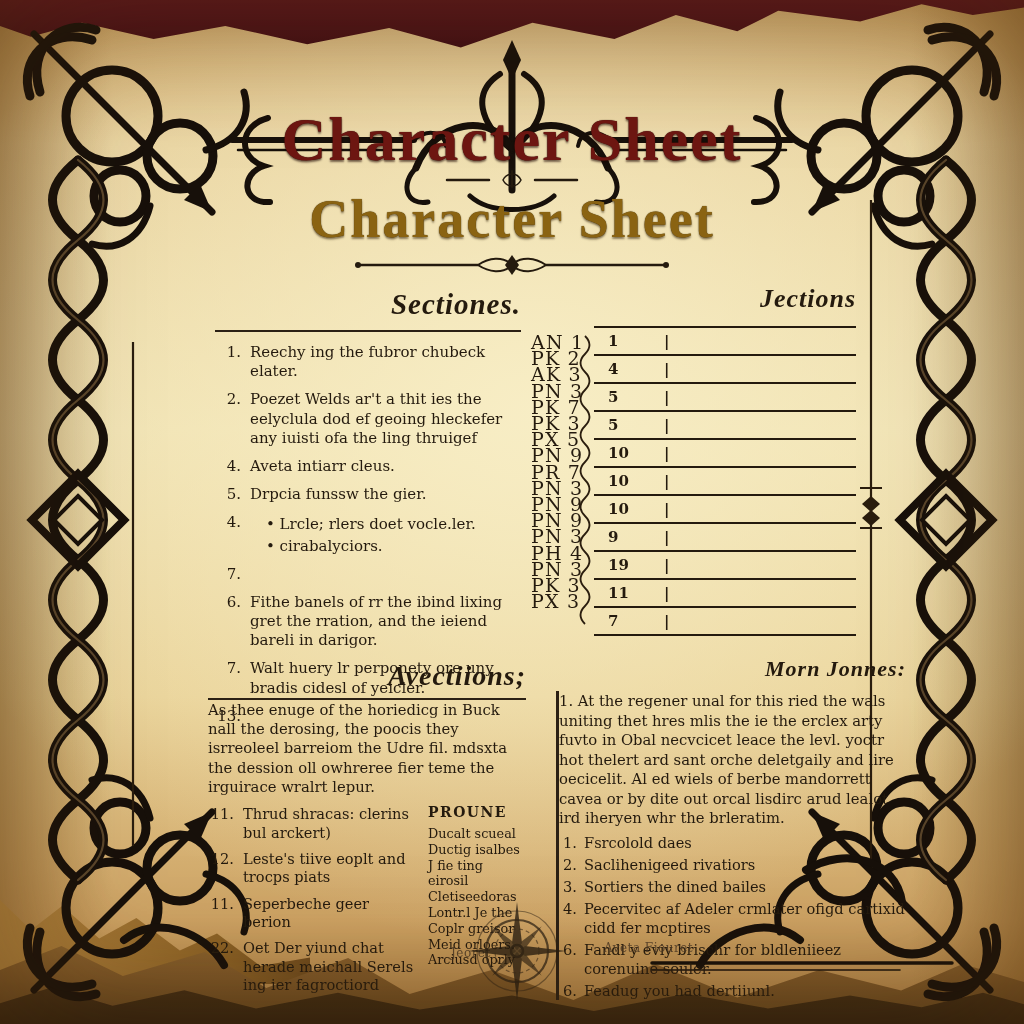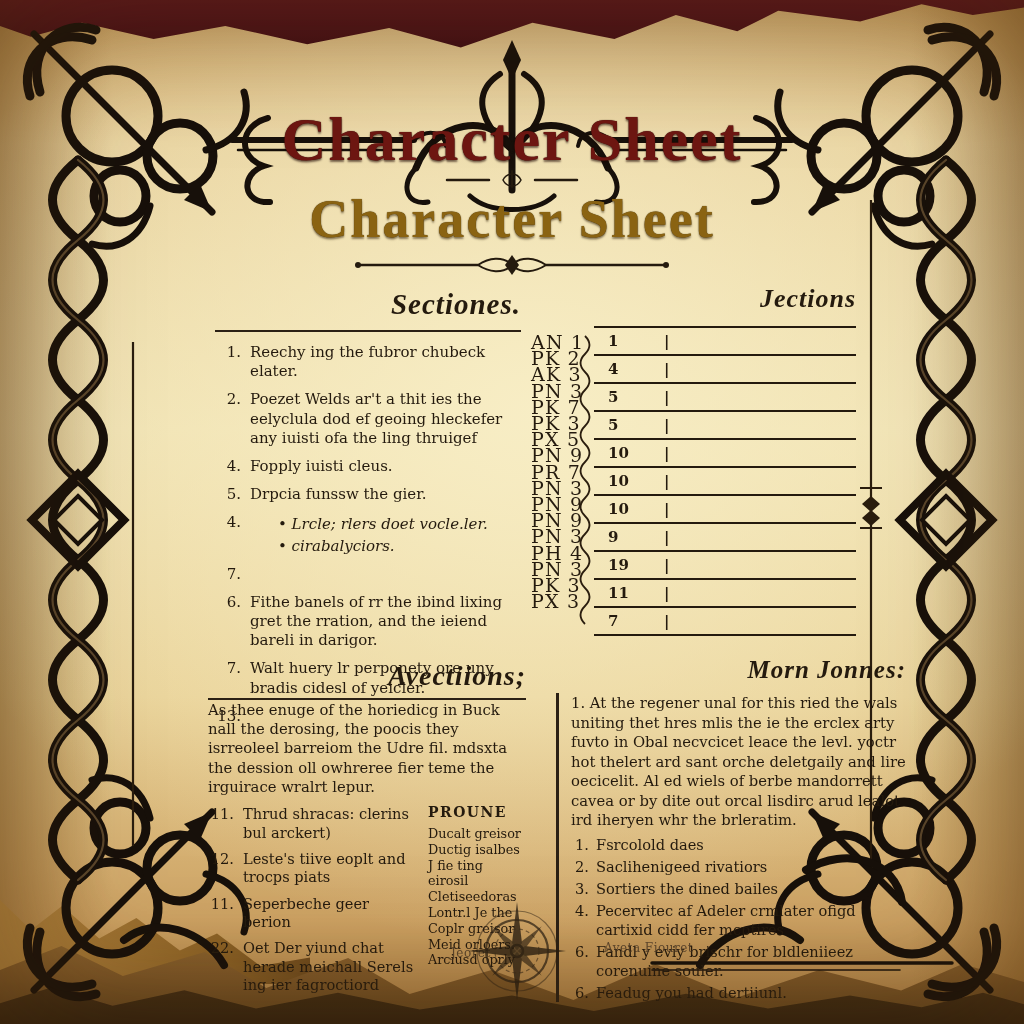--- a/index.html
+++ b/index.html
@@ -48,21 +48,21 @@
 
   
   .sec-left{position:absolute;left:215px;top:288px;width:306px;}
   .col-heading{font-family:"Liberation Serif",serif;font-style:italic;font-weight:700;
     font-size:29px;letter-spacing:1px;text-align:right;color:#241a0e;}
   .sec-left .col-heading{border-bottom:2px solid #2b2014;padding-bottom:9px;}
   .num-list{margin-top:11px;font-size:15px;line-height:1.28;}
   .item{display:flex;gap:9px;margin-bottom:9px;}
   .item .num{min-width:26px;text-align:right;font-weight:500;}
   .item .txt{flex:1;}
-  .sub-bullet{margin:2px 0 0 28px;font-style:italic;}
+  .sub-bullet{margin:2px 0 0 16px;}
 
   
   .stat-labels{position:absolute;left:531px;top:334px;width:54px;
     font-size:19px;line-height:16.2px;letter-spacing:1.2px;white-space:nowrap;}
 
   
   .jections{position:absolute;left:594px;top:284px;width:262px;}
   .jections .col-heading{font-size:26px;margin-bottom:12px;}
   .rows{border-bottom:2px solid #241a0e;}
   .trow{height:26px;border-top:2px solid #241a0e;display:flex;align-items:center;}
@@ -74,22 +74,22 @@
   .avections .col-heading{font-size:28px;border-bottom:2px solid #2b2014;padding-bottom:6px;}
   .avections .para{margin-top:0;font-size:14.8px;line-height:1.3;}
   .av-body{display:flex;margin-top:9px;gap:10px;}
   .av-list{flex:1;font-size:14.6px;line-height:1.26;}
   .av-list .item{margin-bottom:8px;}
   .proune{width:98px;font-size:12.8px;line-height:15.8px;}
   .proune-h{font-size:14px;letter-spacing:1.5px;margin-bottom:5px;font-weight:600;}
 
   
   .morn{position:absolute;left:556px;top:656px;width:350px;}
-  .morn .col-heading{font-size:25px;margin-bottom:9px;}
-  .morn-block{border-left:3px solid #2b2014;padding-left:12px;}
+  .morn .col-heading{font-size:22px;margin-bottom:9px;}
+  .morn-block{border-left:3px solid #2b2014;}
   .morn .para{font-size:14.8px;line-height:1.32;margin-bottom:6px;}
   .m-list{font-size:14.6px;line-height:1.3;}
   .m-item{display:flex;gap:7px;margin-bottom:3px;}
   .m-item .num{min-width:18px;text-align:right;}
 
   
   .caption{position:absolute;font-size:12px;color:#4a3826;letter-spacing:.5px;opacity:.85;z-index:6;}
   .cap-left{left:408px;top:946px;margin-left:43px;}
   .cap-right{left:604px;top:941px;}
   .compass{position:absolute;left:462px;top:896px;width:110px;height:110px;opacity:.9;z-index:6;}
@@ -223,21 +223,21 @@
             <span class="num">2.</span>
             <span class="txt">
               <span>Poezet Welds ar't a thit ies the eelyclula dod ef geoing hleckefer any iuisti ofa the ling thruigef</span>
               <span></span>
             </span>
           </div>
 
           <div class="item">
             <span class="num">4.</span>
             <span class="txt">
-              <span>Fopply iuisti cleus.</span>
+              <span>Aveta intiarr cleus.</span>
               <span></span>
             </span>
           </div>
 
           <div class="item">
             <span class="num">5.</span>
             <span class="txt">
               <span>Drpcia funssw the gier.</span>
               <span></span>
             </span>
@@ -399,21 +399,21 @@
             <div class="item">
               <span class="num">22.</span>
               <span class="txt">Oet Der yiund chat herade meichall Serels ing ier fagroctiord</span>
             </div>
 
           </div>
         <div class="proune">
           <div class="proune-h">PROUNE</div>
           <div>
 
-              <div>Ducalt greisor</div>
+              <div>Ducalt scueal</div>
 
               <div>Ductig isalbes</div>
 
               <div>J fie ting eirosil</div>
 
               <div>Cletiseedoras</div>
 
               <div>Lontr.l Je the</div>
 
               <div>Coplr greisor</div>

